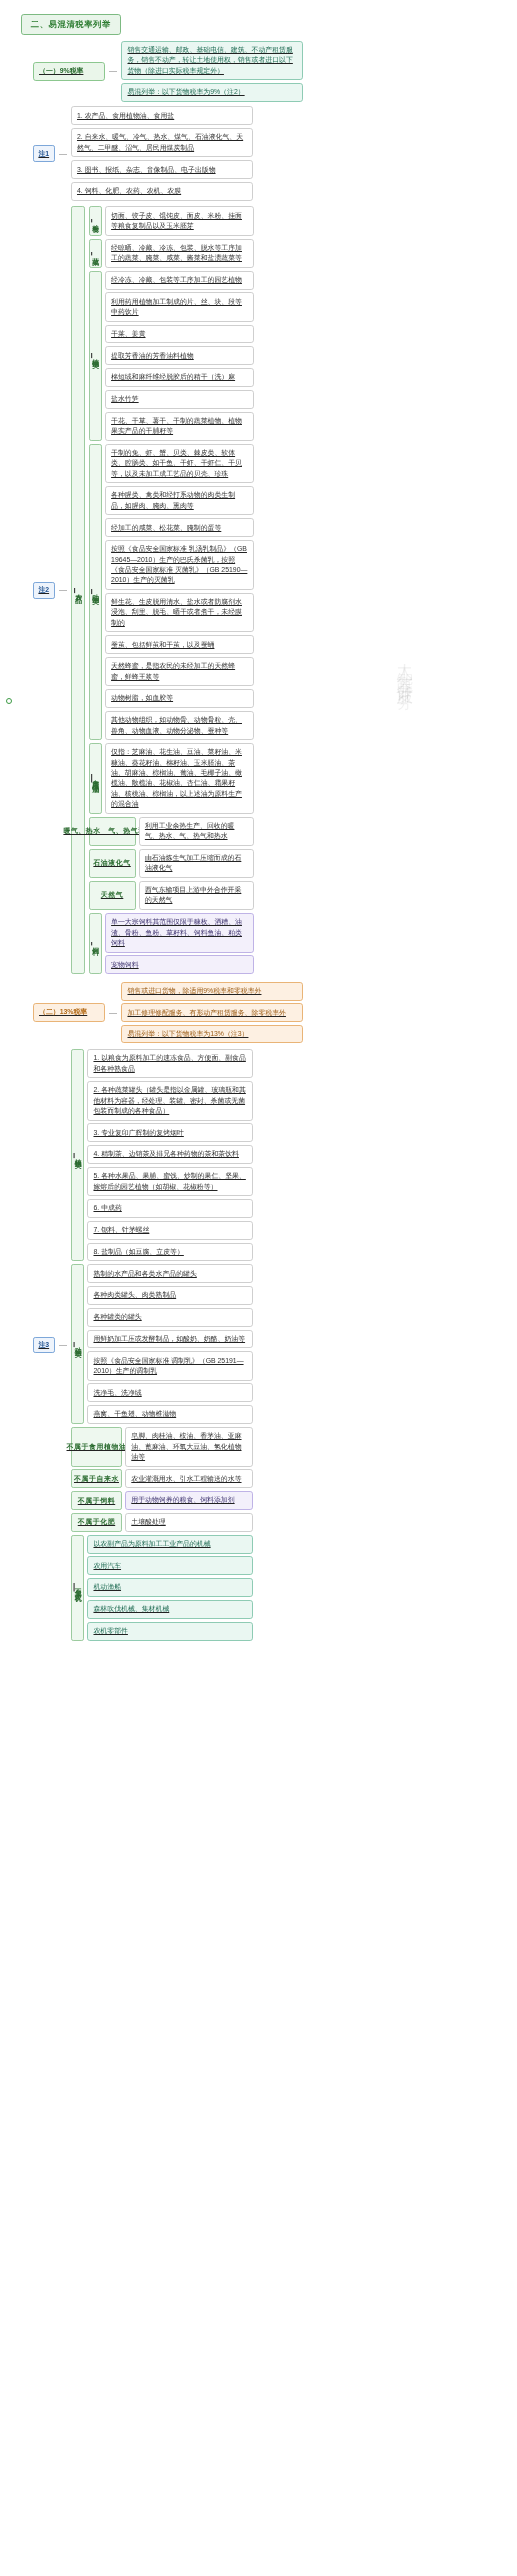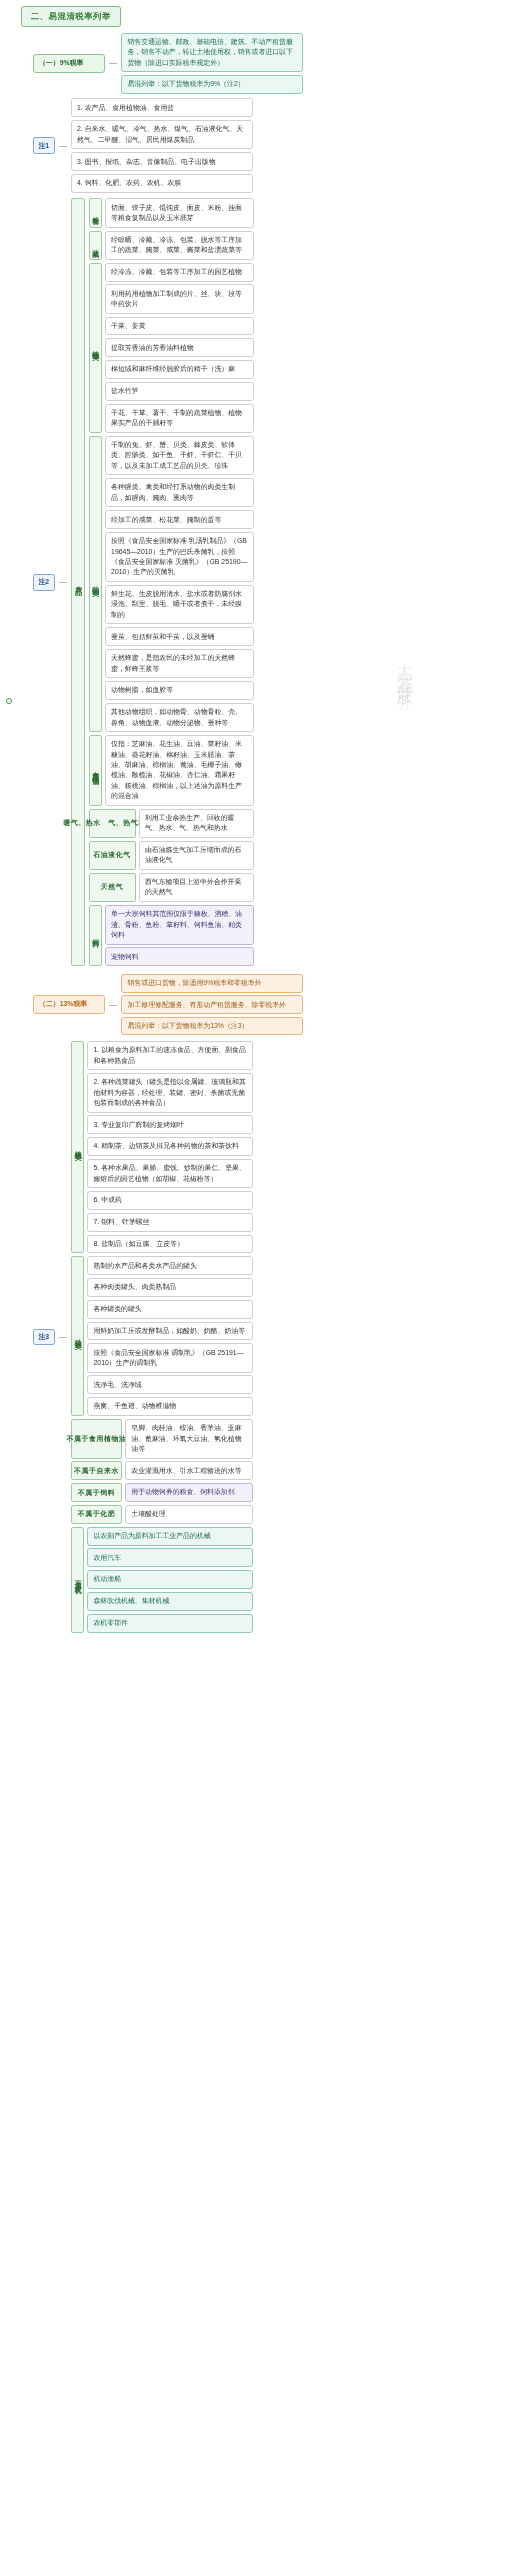--- a/index.html
+++ b/index.html
@@ -4,21 +4,21 @@
 <style>
   * { box-sizing: border-box; }
   body {
     margin: 0;
     width: 518px;
     background: #ffffff;
     font-family: "Liberation Sans", sans-serif;
     font-size: 7.2px;
     color: #222;
   }
-  .page { position: relative; width: 424px; min-height: 2576px; padding: 3px 0 0 0; }
+  .page { position: relative; width: 424px; min-height: 2576px; padding: 11px 0 0 0; text-decoration: underline; }
 
   
   .root-title {
     display: inline-block;
     margin: 3.3px 0 0 21px;
     padding: 3.9px 8.8px;
     background: #e9f5ea;
     border: 0.6px solid #7dba82;
     border-radius: 2.8px;
     color: #2e7d32;

